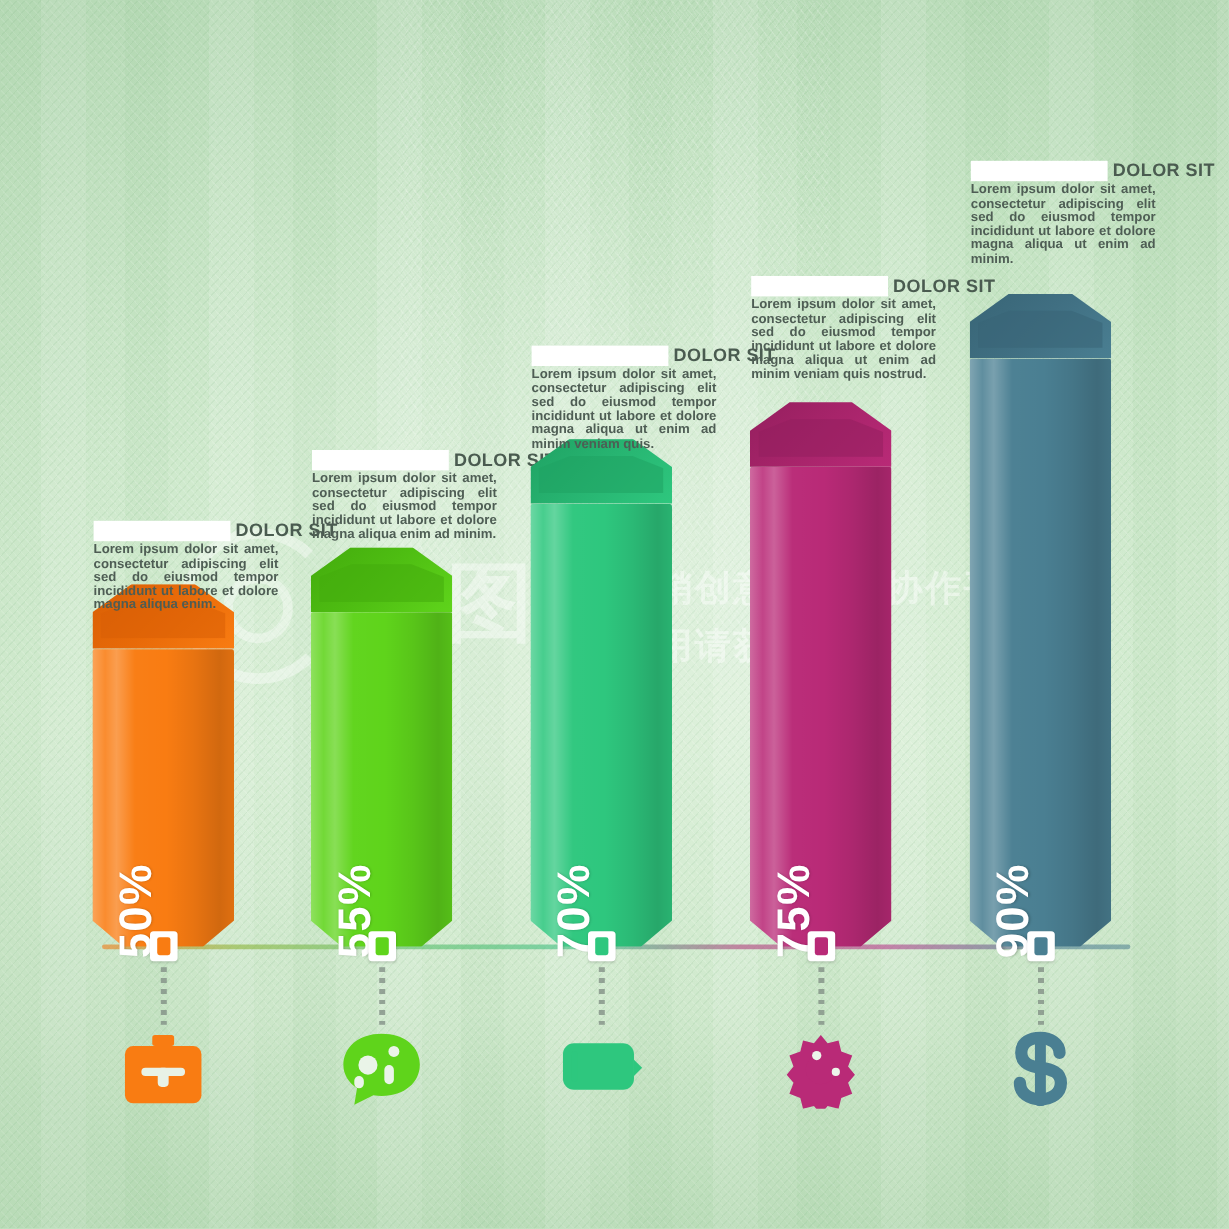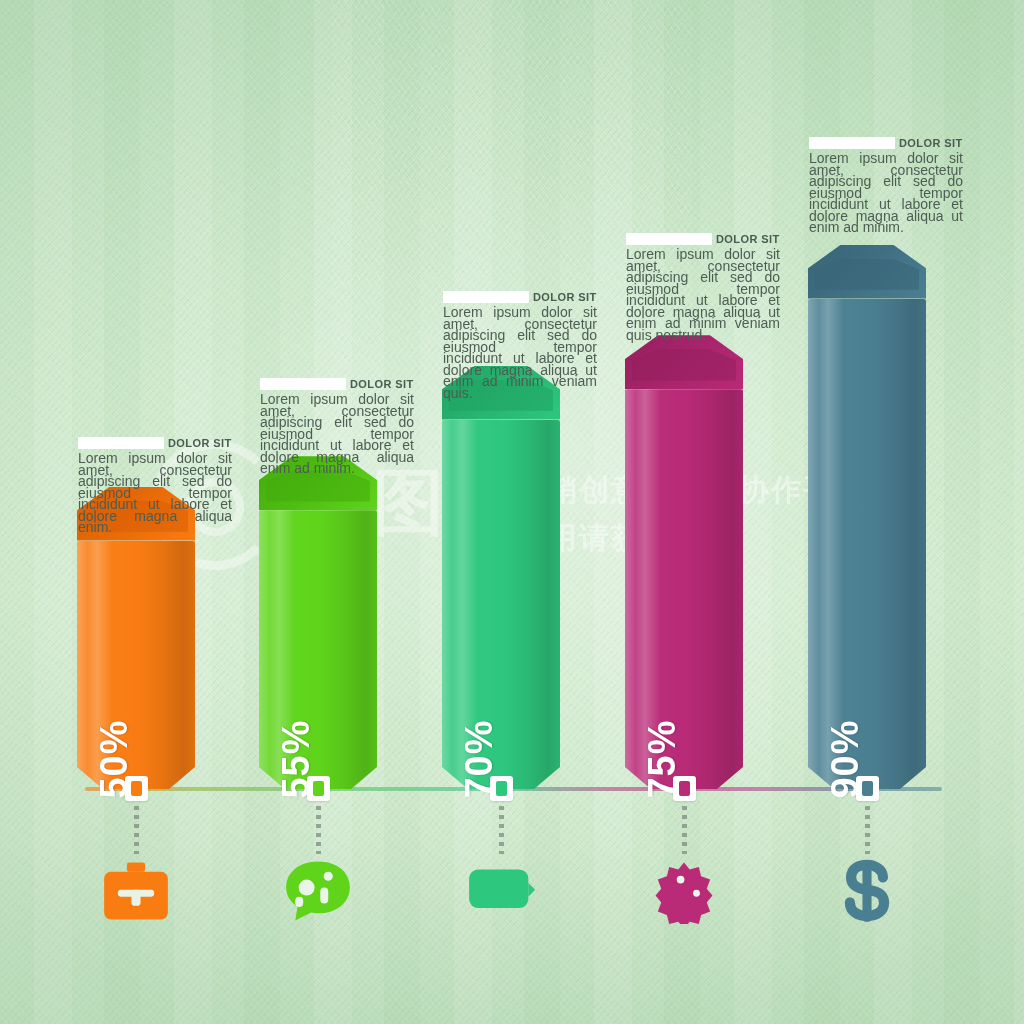--- a/index.html
+++ b/index.html
@@ -131,26 +131,26 @@
     background:repeating-linear-gradient(180deg,#7e8b82 0 4px, rgba(0,0,0,0) 4px 9px);
     opacity:.75;
   }
 
   
   .icon{ position:absolute; top:858px; width:74px; height:66px; }
   .icon svg{ width:100%; height:100%; display:block; }
 
   
   .tblock{ position:absolute; width:154px; }
-  .tb-head{ font-size:11px; font-weight:bold; letter-spacing:.4px; line-height:12px;
+  .tb-head{ font-size:15px; font-weight:bold; letter-spacing:.4px; line-height:12px;
             margin-bottom:4px; white-space:nowrap; }
   .tb-head .hl{ background:#ffffff; color:#ffffff; padding:0 2px;
                 text-shadow:0 0 2px rgba(255,255,255,.9); }
   .tb-head .dk{ color:#4a5b50; margin-left:4px; }
-  .tb-body{ font-size:14px; line-height:11.5px; color:#4e5d54; text-align:justify; }
+  .tb-body{ font-size:11px; line-height:11.5px; color:#4e5d54; text-align:justify;font-weight:bold; }
 </style>
 </head>
 <body>
 
 <div id="stage">
   <div class="bg-bands"></div>
   <div class="bg-guilloche"></div>
   <div class="bg-centerglow"></div>
   <div class="bg-vignette"></div>
 

